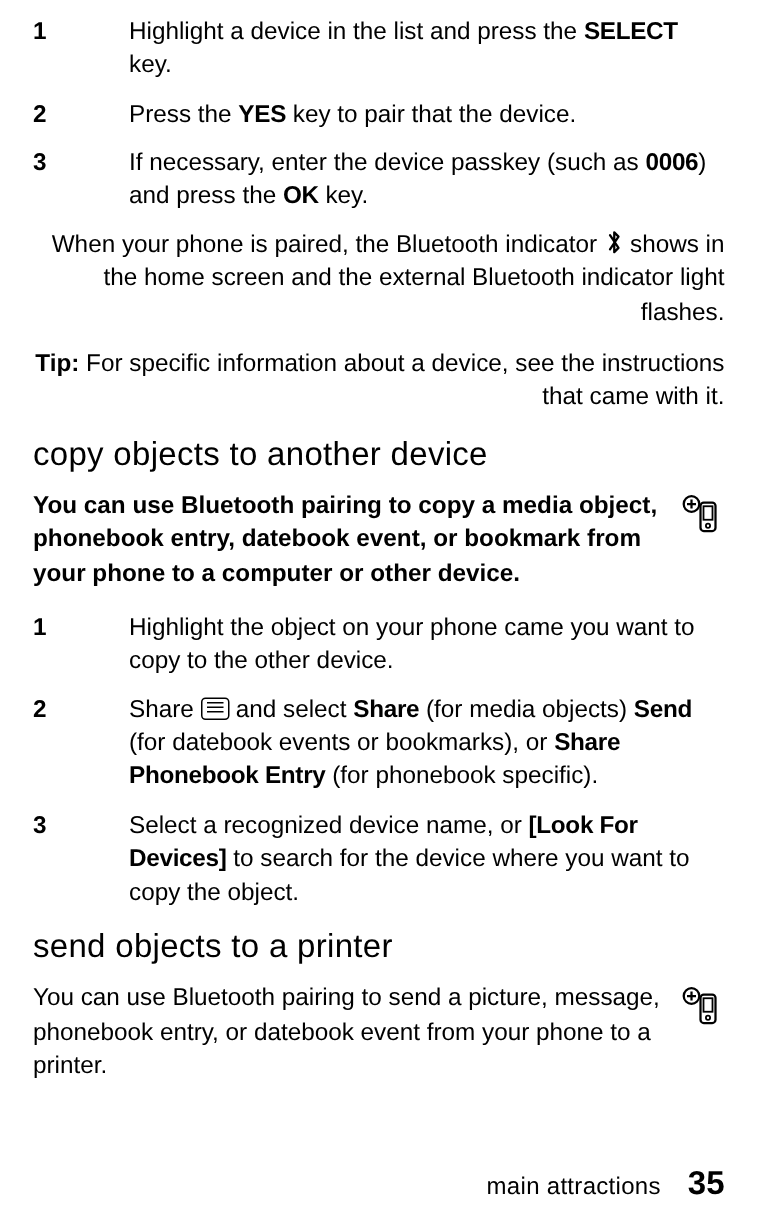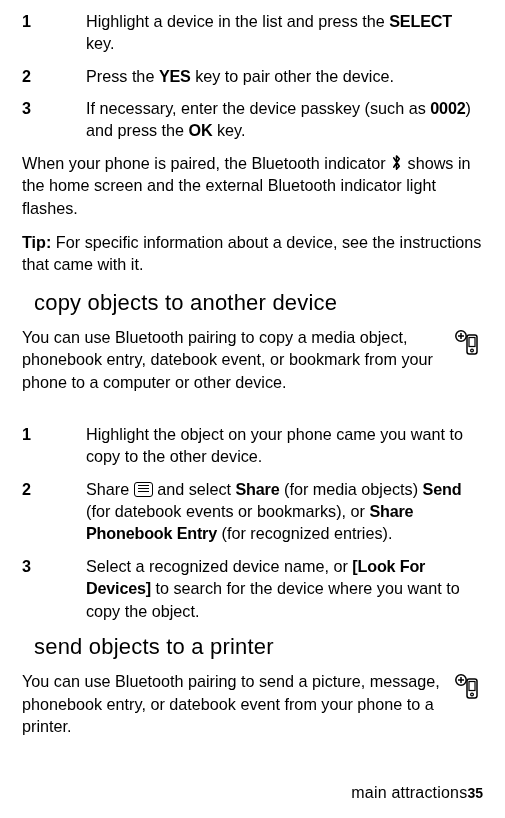--- a/index.html
+++ b/index.html
@@ -33,23 +33,24 @@
   }
   .b { font-weight: bold; }
   .bcond {
     font-family: "Arial Narrow", Arial, Helvetica, sans-serif;
     font-weight: bold;
     font-stretch: condensed;
     letter-spacing: -0.2px;
   }
   p.para {
     margin: 0 0 12px 0;
+    text-align: right;
   }
   h2.sect {
-    margin: 8px 0 8px 12px;
+    margin: 8px 0 8px 0;
     font-size: 22px;
     font-weight: normal;
     letter-spacing: 0.2px;
   }
   .icon-inline {
     display: inline-block;
     vertical-align: -2px;
   }
   .icon-float {
     float: right;
@@ -78,62 +79,62 @@
     bottom: 14px;
     right: 22px;
     font-size: 16px;
   }
   .footer .section-name {
     letter-spacing: 0.2px;
     margin-left: 24px;
   }
   .footer .pagenum {
     font-weight: bold;
-    margin-left: 0;
-    font-size: 14px;
+    margin-left: 18px;
+    font-size: 22px;
     text-align: center;
   }
 </style>
 </head>
 <body>
 
 <div class="step">
   <div class="step-num">1</div>
   <div class="step-text">
     <span>Highlight a device in the list and press the </span><span class="bcond">SELECT</span><span> key.</span>
   </div>
 </div>
 
 <div class="step">
   <div class="step-num">2</div>
   <div class="step-text">
-    <span>Press the </span><span class="bcond">YES</span><span> key to pair other the device.</span>
+    <span>Press the </span><span class="bcond">YES</span><span> key to pair that the device.</span>
   </div>
 </div>
 
 <div class="step">
   <div class="step-num">3</div>
   <div class="step-text">
-    <span>If necessary, enter the device passkey (such as </span><span class="bcond">0002</span><span>) and press the </span><span class="bcond">OK</span><span> key.</span>
+    <span>If necessary, enter the device passkey (such as </span><span class="bcond">0006</span><span>) and press the </span><span class="bcond">OK</span><span> key.</span>
   </div>
 </div>
 
 <p class="para">
   <span>When your phone is paired, the Bluetooth indicator </span><span class="icon-inline"><svg width="13" height="17" viewBox="0 0 12 18">
         <path d="M3 4 L9 13 L6 16 L6 2 L9 5 L3 14" fill="none" stroke="#000" stroke-width="1.6" stroke-linejoin="round" stroke-linecap="round"></path>
       </svg></span><span> shows in the home screen and the external Bluetooth indicator light flashes.</span>
 </p>
 
 <p class="para">
   <span class="b">Tip:</span><span> For specific information about a device, see the instructions that came with it.</span>
 </p>
 
 <h2 class="sect">copy objects to another device</h2>
 
-<div style="overflow:hidden; margin-bottom:30px;">
+<div style="overflow:hidden; margin-bottom:14px;font-weight:bold;">
   <span class="icon-float">
     <svg width="30" height="30" viewBox="0 0 30 30">
       <circle cx="8" cy="8" r="5.2" fill="none" stroke="#000" stroke-width="1.5"></circle>
       <line x1="8" y1="5" x2="8" y2="11" stroke="#000" stroke-width="1.5"></line>
       <line x1="5" y1="8" x2="11" y2="8" stroke="#000" stroke-width="1.5"></line>
       <rect x="14" y="7" width="10" height="19" rx="2.2" fill="none" stroke="#000" stroke-width="1.5"></rect>
       <rect x="16" y="9.5" width="6" height="9" fill="none" stroke="#000" stroke-width="1.2"></rect>
       <circle cx="19" cy="22.5" r="1.4" fill="none" stroke="#000" stroke-width="1.2"></circle>
     </svg>
   </span>
@@ -141,21 +142,21 @@
 </div>
 
 <div class="step">
   <div class="step-num">1</div>
   <div class="step-text">Highlight the object on your phone came you want to copy to the other device.</div>
 </div>
 
 <div class="step">
   <div class="step-num">2</div>
   <div class="step-text">
-    <span>Share </span><span class="menu-key"></span><span> and select </span><span class="bcond">Share</span><span> (for media objects) </span><span class="bcond">Send</span><span> (for datebook events or bookmarks), or </span><span class="bcond">Share Phonebook Entry</span><span> (for recognized entries).</span>
+    <span>Share </span><span class="menu-key"></span><span> and select </span><span class="bcond">Share</span><span> (for media objects) </span><span class="bcond">Send</span><span> (for datebook events or bookmarks), or </span><span class="bcond">Share Phonebook Entry</span><span> (for phonebook specific).</span>
   </div>
 </div>
 
 <div class="step">
   <div class="step-num">3</div>
   <div class="step-text">
     <span>Select a recognized device name, or </span><span class="bcond">[Look For Devices]</span><span> to search for the device where you want to copy the object.</span>
   </div>
 </div>
 

